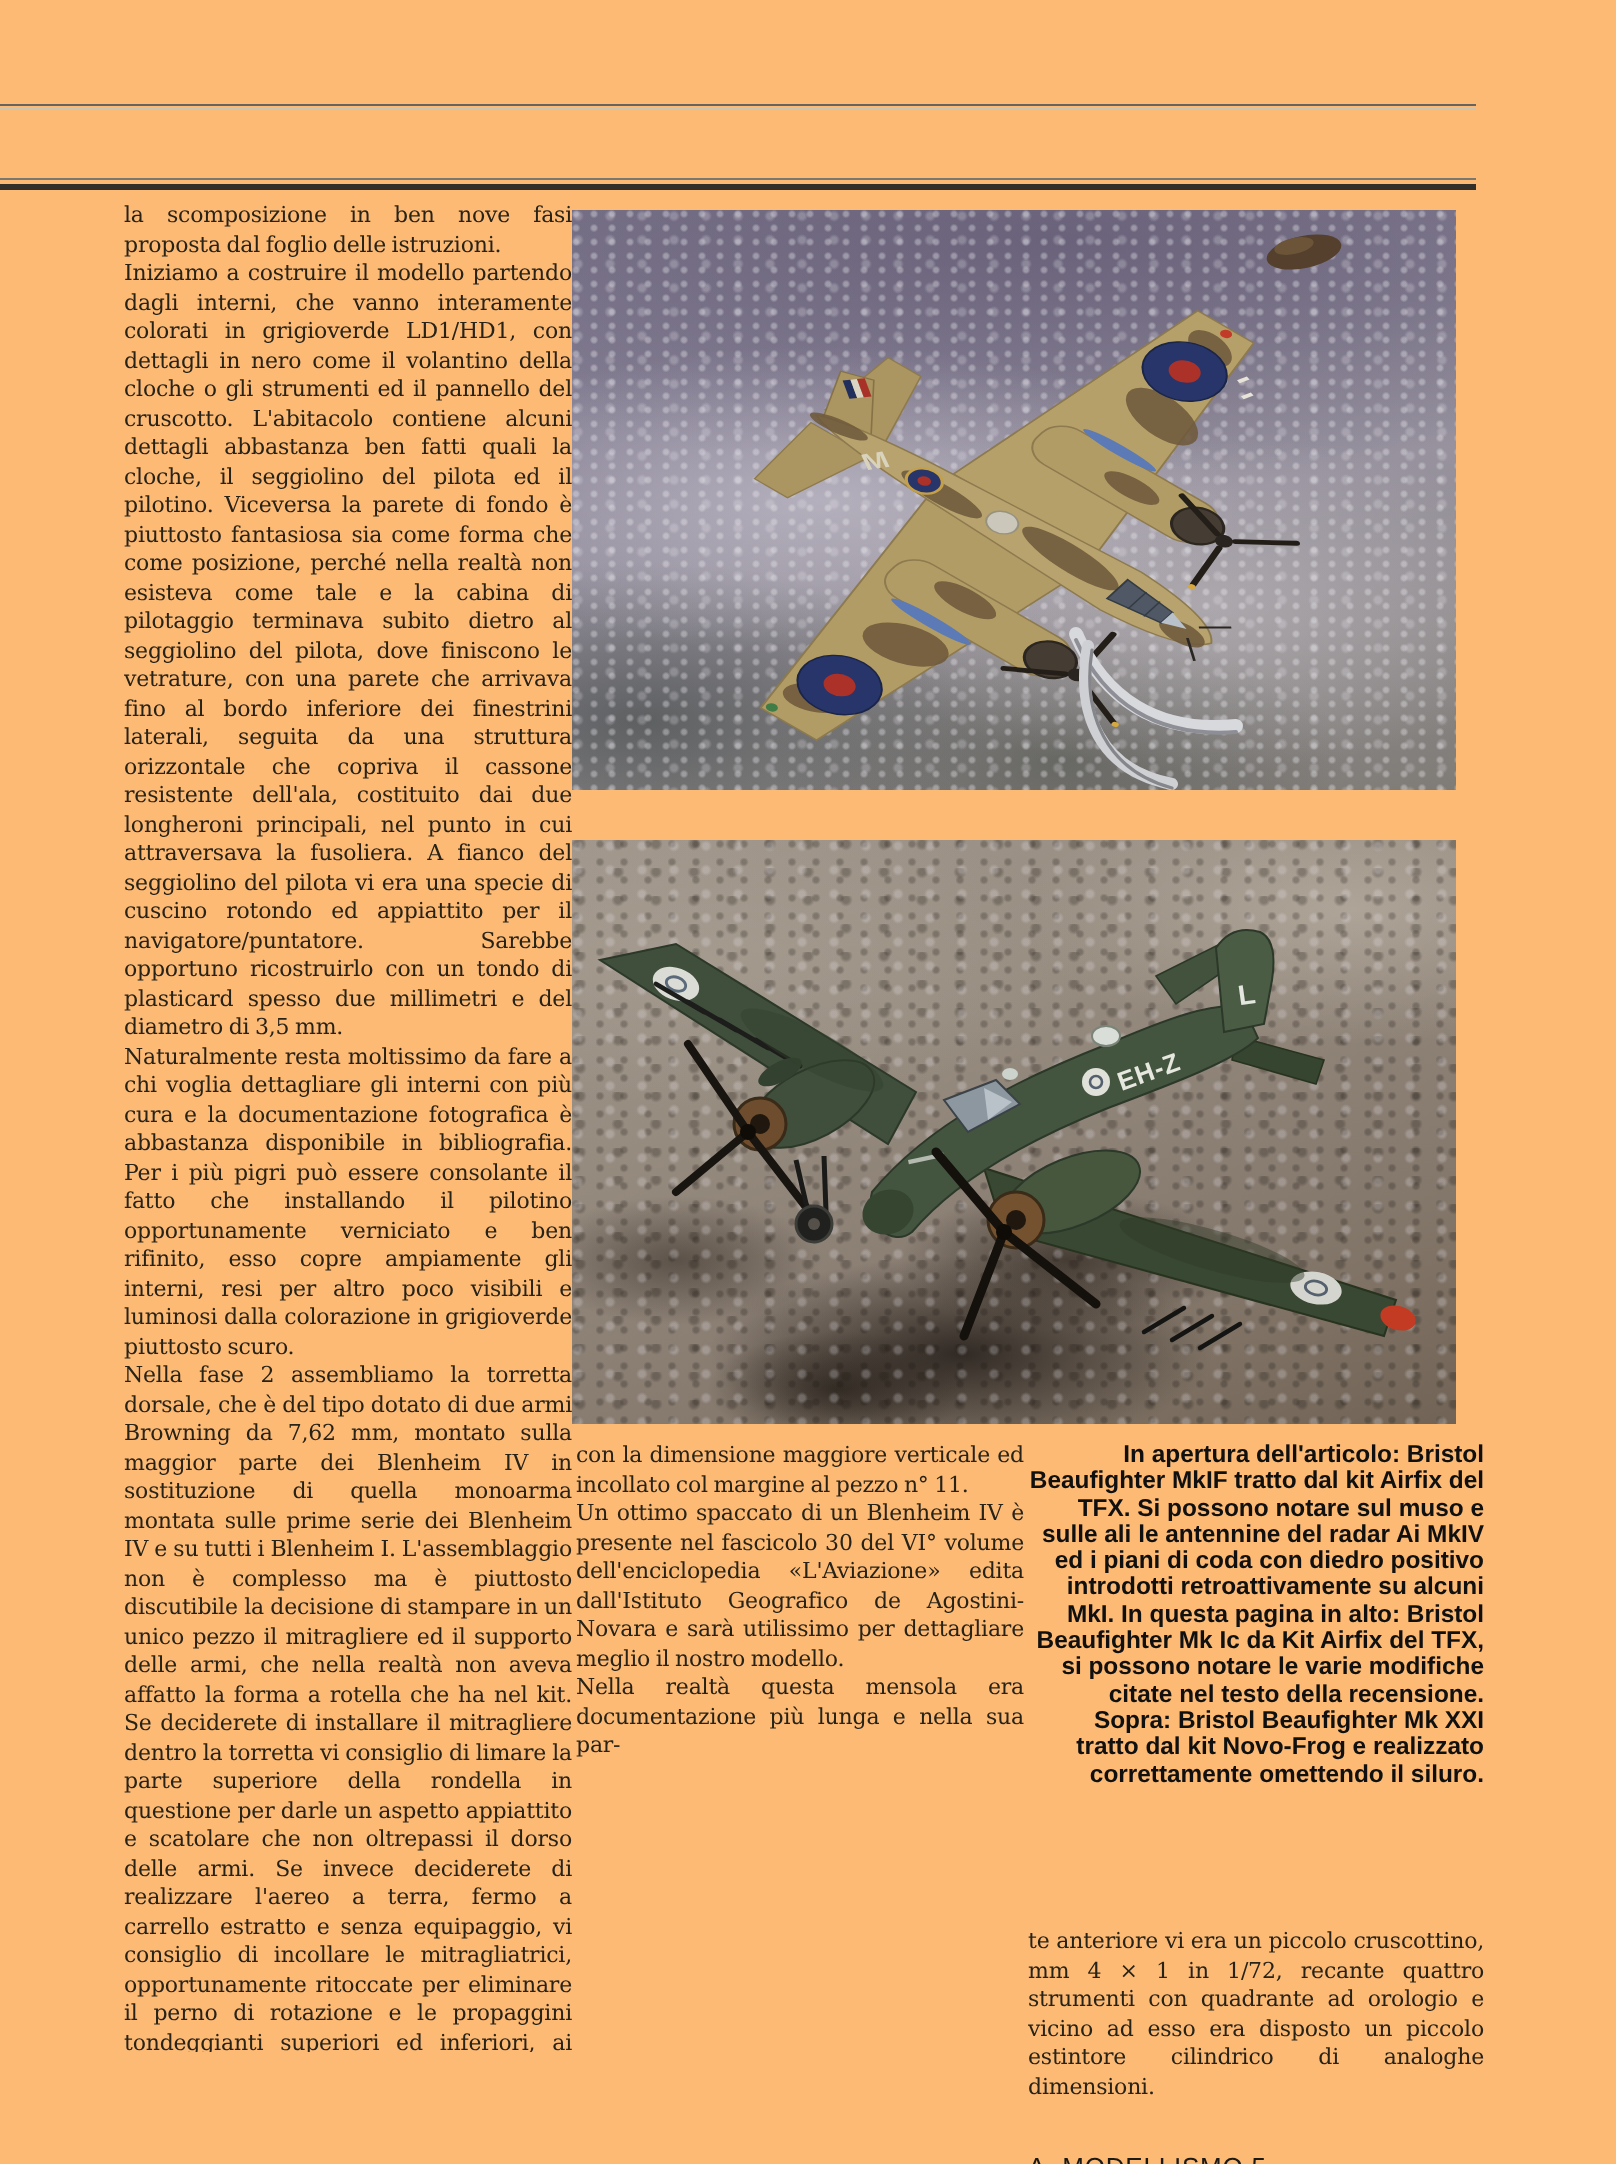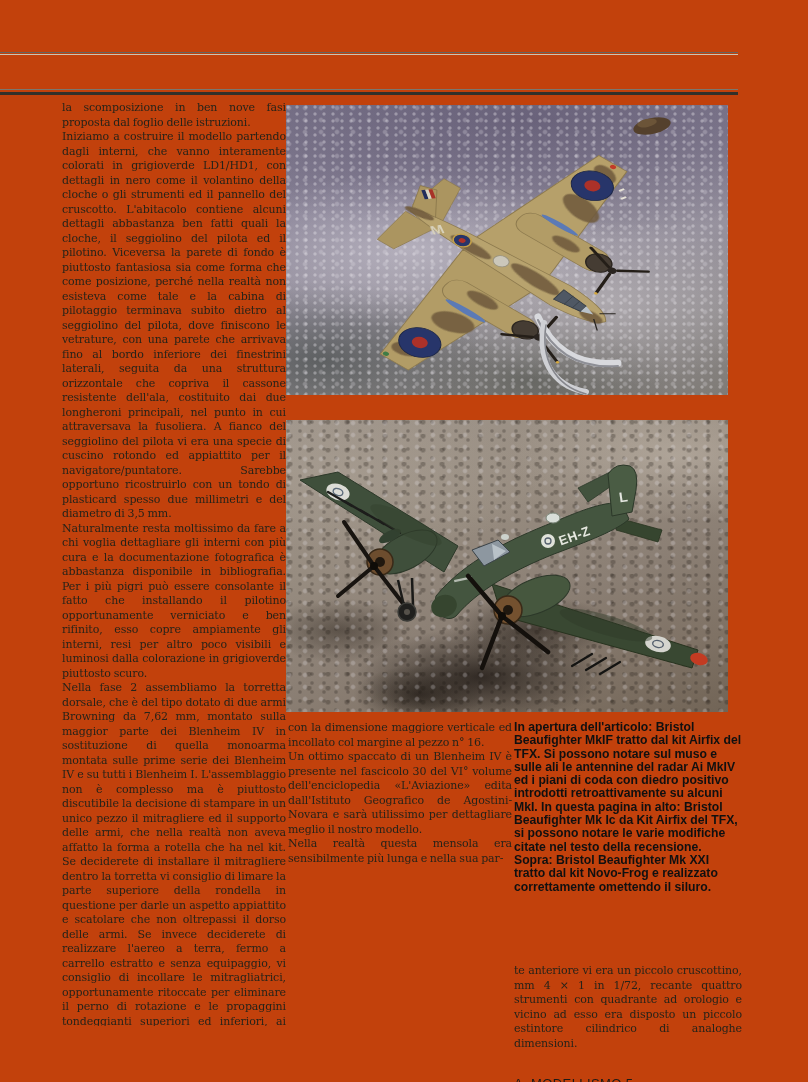--- a/index.html
+++ b/index.html
@@ -1,32 +1,32 @@
 <!DOCTYPE html>
 <html lang="it"><head>
 <meta charset="utf-8">
 <style>
   html,body{margin:0;padding:0;}
   body{width:808px;height:1082px;background:#f3eee0;font-family:"DejaVu Serif",serif;}
-  #page{position:relative;width:808px;height:1082px;background:#c2410c;overflow:hidden;}
+  #page{position:relative;width:808px;height:1082px;background:#fdba74;overflow:hidden;}
 
   
   .rule{position:absolute;left:0;width:738px;}
   .rule-a{top:52px;height:1px;background:#66645e;box-shadow:0 2px 0 #c9c5b6;}
   .rule-b1{top:89px;height:1px;background:#7b786f;}
   .rule-b2{top:92px;height:3px;background:#33302a;}
 
   
   .col{position:absolute;overflow:hidden;color:#272319;}
   .serif{font:11px/14.5px "DejaVu Serif",serif;letter-spacing:-0.1px;word-spacing:-0.6px;}
   .serif p{margin:0;text-align:justify;}
   .col-left{left:62px;top:101px;width:224px;height:925px;}
   .col-mid{left:288px;top:721px;width:224px;height:340px;}
   .col-caption{left:514px;top:721px;width:228px;height:212px;}
-  .caption p{margin:0;font:bold 12.2px/13.3px "Liberation Sans",sans-serif;color:#101010;text-align:left;}
+  .caption p{margin:0;font:bold 12.2px/13.3px "Liberation Sans",sans-serif;color:#101010;text-align:right;}
   .col-right{left:514px;top:964px;width:228px;height:95px;}
   .footer{position:absolute;left:514px;top:1076px;width:256px;text-align:left;
           font:13px/15px "Liberation Sans",sans-serif;color:#1c1a17;letter-spacing:.4px;}
 
   
   .photo{position:absolute;overflow:hidden;}
   .photo svg{position:absolute;left:0;top:0;}
   .photo-top{left:286px;top:105px;width:442px;height:290px;
     background:
       radial-gradient(ellipse 300px 110px at 28% 50%, rgba(216,212,222,.50), rgba(216,212,222,0) 70%),
@@ -253,23 +253,23 @@
           <circle cx="216" cy="196" r="4" fill="#0f0c08"></circle>
         </g>
 
         <ellipse cx="120" cy="105" rx="40" ry="10" transform="rotate(28 120 105)" fill="#32402d" opacity=".45"></ellipse>
         <ellipse cx="320" cy="205" rx="48" ry="10" transform="rotate(16 320 205)" fill="#2e3a28" opacity=".45"></ellipse>
       </g>
     </svg>
   </div>
 
   <div class="col col-mid serif">
-    <p>con la dimensione maggiore verticale ed incollato col margine al pezzo n° 16.</p>
+    <p>con la dimensione maggiore verticale ed incollato col margine al pezzo n° 11.</p>
     <p>Un ottimo spaccato di un Blenheim IV è presente nel fascicolo 30 del VI° volume dell'enciclopedia «L'Aviazione» edita dall'Istituto Geografico de Agostini-Novara e sarà utilissimo per dettagliare meglio il nostro modello.</p>
-    <p>Nella realtà questa mensola era sensibilmente più lunga e nella sua par-</p>
+    <p>Nella realtà questa mensola era documentazione più lunga e nella sua par-</p>
   </div>
 
   <div class="col col-caption caption">
     <p>In apertura dell'articolo: Bristol Beaufighter MkIF tratto dal kit Airfix del TFX. Si possono notare sul muso e sulle ali le antennine del radar Ai MkIV ed i piani di coda con diedro positivo introdotti retroattivamente su alcuni MkI. In questa pagina in alto: Bristol Beaufighter Mk Ic da Kit Airfix del TFX, si possono notare le varie modifiche citate nel testo della recensione. Sopra: Bristol Beaufighter Mk XXI tratto dal kit Novo-Frog e realizzato correttamente omettendo il siluro.</p>
   </div>
 
   <div class="col col-right serif">
     <p>te anteriore vi era un piccolo cruscottino, mm 4 × 1 in 1/72, recante quattro strumenti con quadrante ad orologio e vicino ad esso era disposto un piccolo estintore cilindrico di analoghe dimensioni.</p>
   </div>
 

